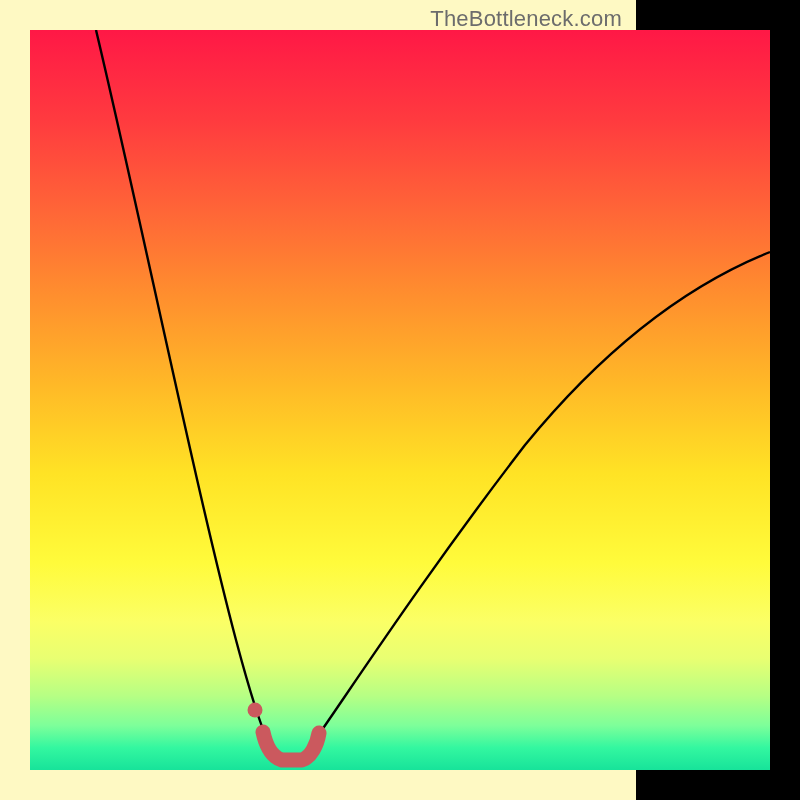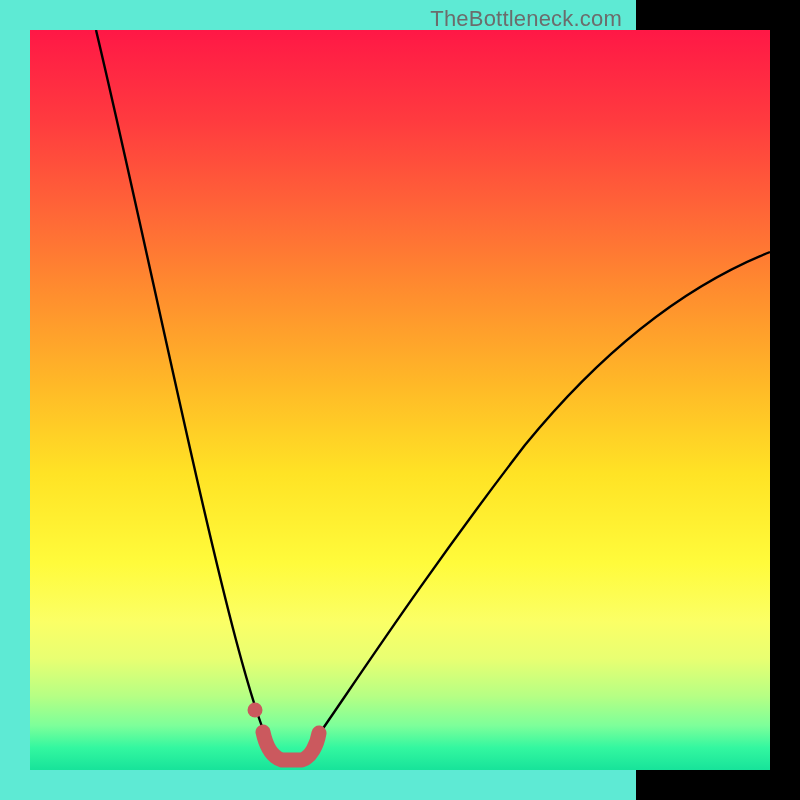--- a/index.html
+++ b/index.html
@@ -10,21 +10,21 @@
     overflow: hidden;
     background: #000;
     font-family: Arial, Helvetica, sans-serif;
   }
   .frame {
     position: absolute;
     left: 0;
     top: 0;
     width: 636px;
     height: 800px;
-    background: #5eead4;
+    background: #fef9c3;
   }
   .plot {
     position: absolute;
     left: 30px;
     top: 30px;
     width: 740px;
     height: 740px;
     background: linear-gradient(to bottom,
       #ff1846 0%,
       #ff3a3f 12%,

